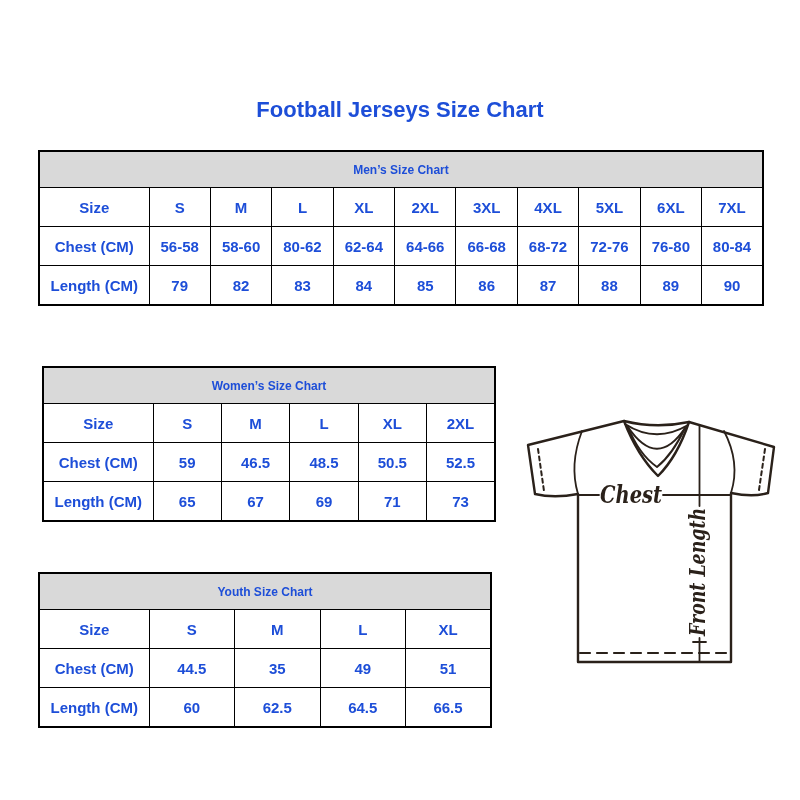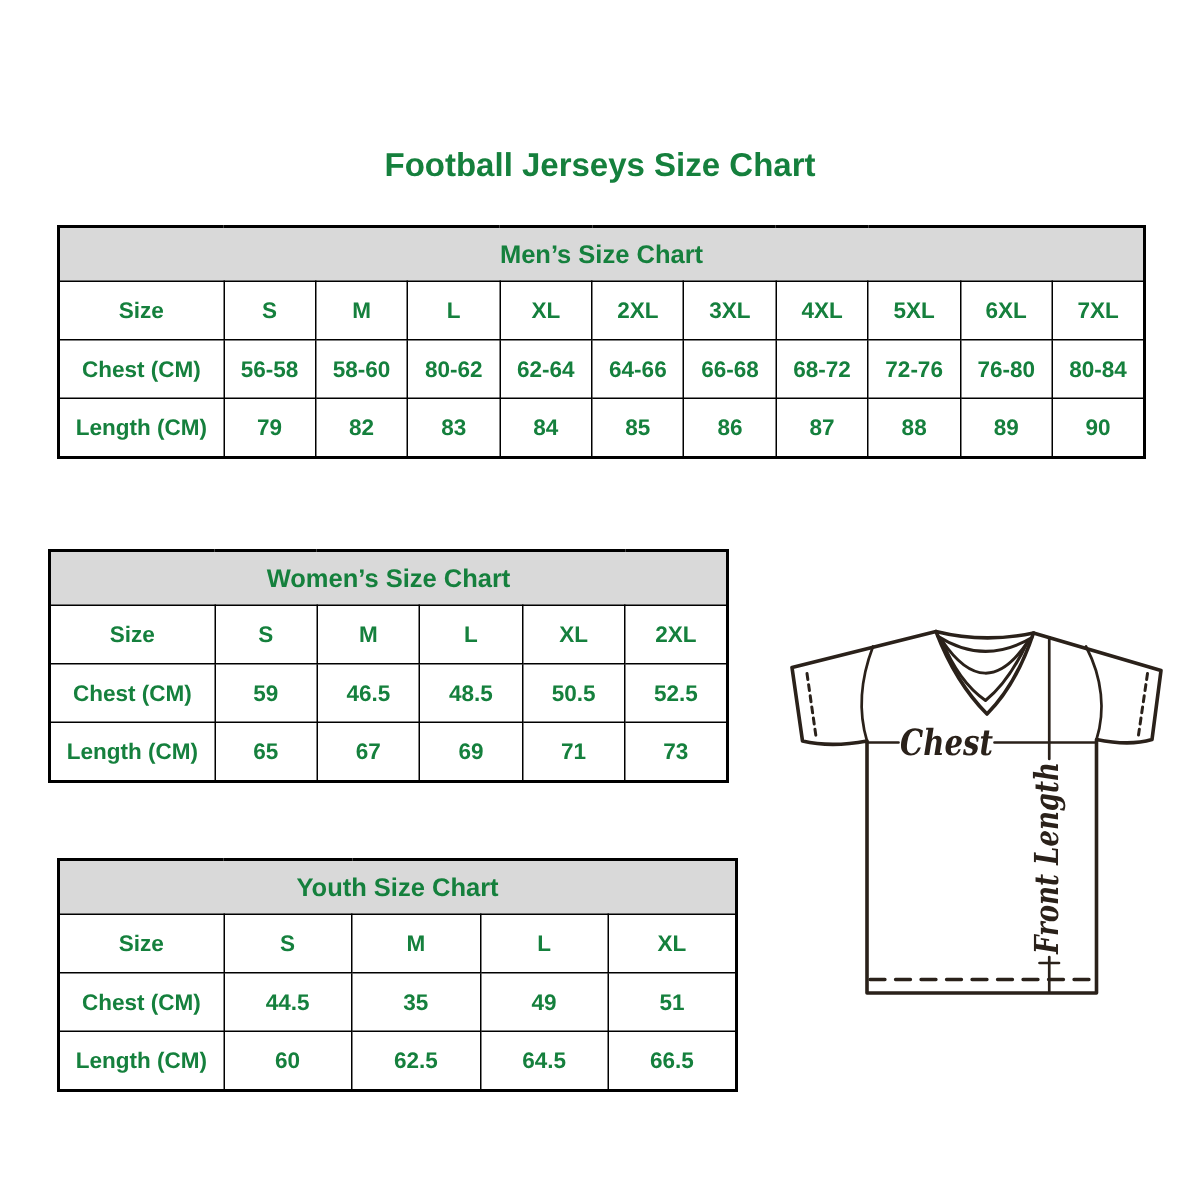--- a/index.html
+++ b/index.html
@@ -1,37 +1,37 @@
 <!DOCTYPE html>
 <html><head>
 <meta charset="utf-8">
 <style>
   html, body { margin:0; padding:0; background:#ffffff; }
   .page {
     position:relative; width:800px; height:800px; background:#ffffff;
-    font-family:"Liberation Sans", sans-serif; color:#15803d; overflow:hidden;
+    font-family:"Liberation Sans", sans-serif; color:#1d4ed8; overflow:hidden;
   }
   .page-title {
     position:absolute; top:97px; left:0; width:100%; margin:0;
     text-align:center; font-size:22px; font-weight:bold; letter-spacing:0;
   }
   table.size-table {
     position:absolute; border-collapse:collapse; table-layout:fixed;
     font-weight:bold; border:2px solid #000;
   }
   table.size-table th, table.size-table td {
     border:1.5px solid #000; text-align:center; vertical-align:middle;
     padding:0 2px; overflow:hidden;
   }
   table.size-table th.table-title {
-    background:#d9d9d9; height:35px; font-size:17px;
+    background:#d9d9d9; height:35px; font-size:12px;
   }
   table.size-table td { height:38px; font-size:15px; }
   .mens   { left:38px; top:150px; width:726px; }
-  .womens { left:32px; top:366px; width:454px;border-radius:16px; }
+  .womens { left:42px; top:366px; width:454px;border-radius:16px; }
   .youth  { left:38px; top:572px; width:454px; }
   .jersey-wrap { position:absolute; left:516px; top:400px; width:280px; height:300px; }
   .diagram-label {
     font-family:"DejaVu Serif", serif; font-style:italic; font-weight:bold;
   }
 </style>
 </head>
 <body>
 
 <div class="page">

